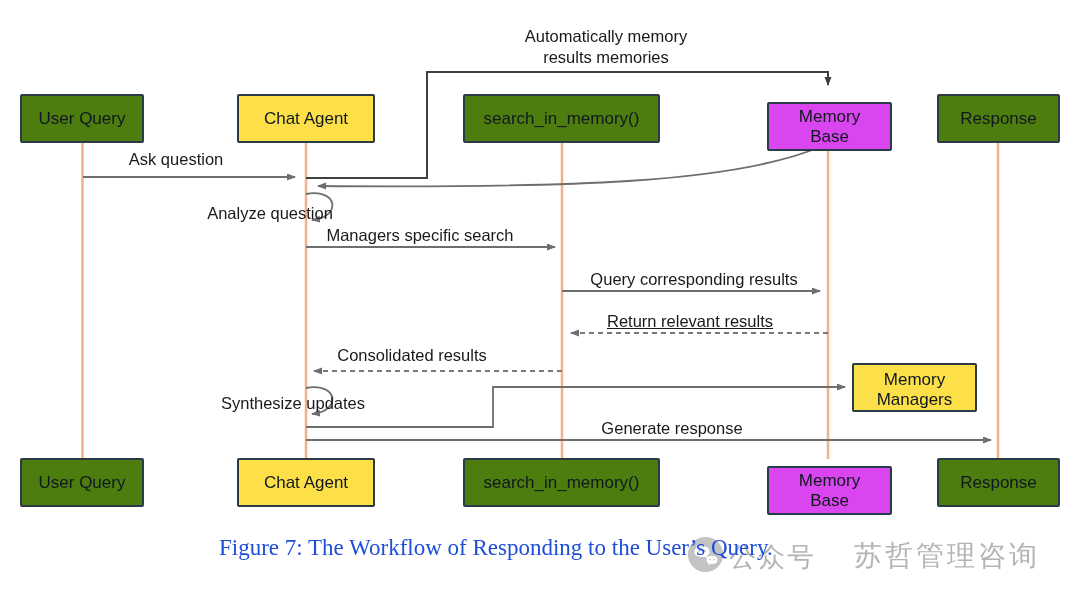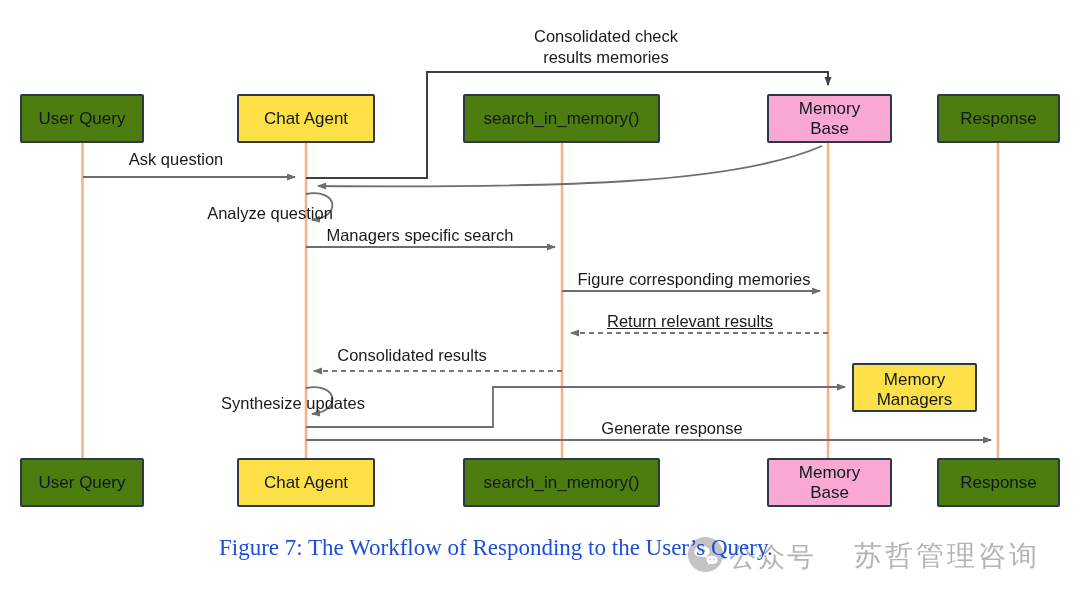--- a/index.html
+++ b/index.html
@@ -8,21 +8,21 @@
     font-family:"Liberation Sans", sans-serif;color:#121212;
   }
   #arrows{position:absolute;left:0;top:0;z-index:1;}
   .actor{
     position:absolute;height:45px;border:2px solid #2a3a46;border-radius:2px;
     display:flex;align-items:center;justify-content:center;text-align:center;
     font-size:17px;line-height:20px;color:#10181f;z-index:2;
   }
   .blue{background:#4d7c0f;}
   .peach{background:#fde047;}
-  .green{background:#f9a8d4;}
+  .green{background:#d946ef;margin-top:8px;}
   .narrow span{display:block;width:84px;margin:0 auto;}
   .msg-label{
     position:absolute;transform:translateX(-50%);white-space:nowrap;
     font-size:16.5px;color:#1a1a1a;z-index:3;
   }
   .msg-label.two-line{text-align:center;line-height:21px;}
   .caption{
     position:absolute;left:219px;top:535px;z-index:3;
     font-family:"Liberation Serif", serif;font-size:23px;color:#1d4ed8;white-space:nowrap;
   }
@@ -95,27 +95,27 @@
       <span>search_in_memory()</span>
     </div>
   <div class="actor green narrow" style="left:767px;top:458px;width:121px;">
       <span>Memory Base</span>
     </div>
   <div class="actor blue" style="left:937px;top:458px;width:119px;">
       <span>Response</span>
     </div>
 
   <div class="msg-label two-line" style="left:606px;top:26px;">
-    <div>Consolidated check</div>
+    <div>Automatically memory</div>
     <div>results memories</div>
   </div>
   <div class="msg-label" style="left:176px;top:150px;">Ask question</div>
   <div class="msg-label" style="left:270px;top:204px;">Analyze question</div>
   <div class="msg-label" style="left:420px;top:226px;">Managers specific search</div>
-  <div class="msg-label" style="left:694px;top:270px;">Figure corresponding memories</div>
+  <div class="msg-label" style="left:694px;top:270px;">Query corresponding results</div>
   <div class="msg-label" style="left:690px;top:312px;text-decoration:underline;">Return relevant results</div>
   <div class="msg-label" style="left:412px;top:346px;">Consolidated results</div>
   <div class="msg-label" style="left:293px;top:394px;">Synthesize updates</div>
   <div class="msg-label" style="left:672px;top:419px;">Generate response</div>
 
   <svg class="watermark wm-icon" style="position:absolute;" viewBox="0 0 40 40">
     <circle cx="20" cy="20" r="19" fill="#c3c3c3"></circle>
     <path d="M8 17 q0 -6 8.5 -6 q8 0 8 6 q0 3 -3 4.5 l0.8 2.6 l-3 -1.6 q-1.4 0.3 -2.8 0.3 q-8.5 0 -8.5 -5.8 Z" fill="#ffffff"></path>
     <circle cx="13.5" cy="16" r="1.2" fill="#c3c3c3"></circle>
     <circle cx="19" cy="16" r="1.2" fill="#c3c3c3"></circle>

